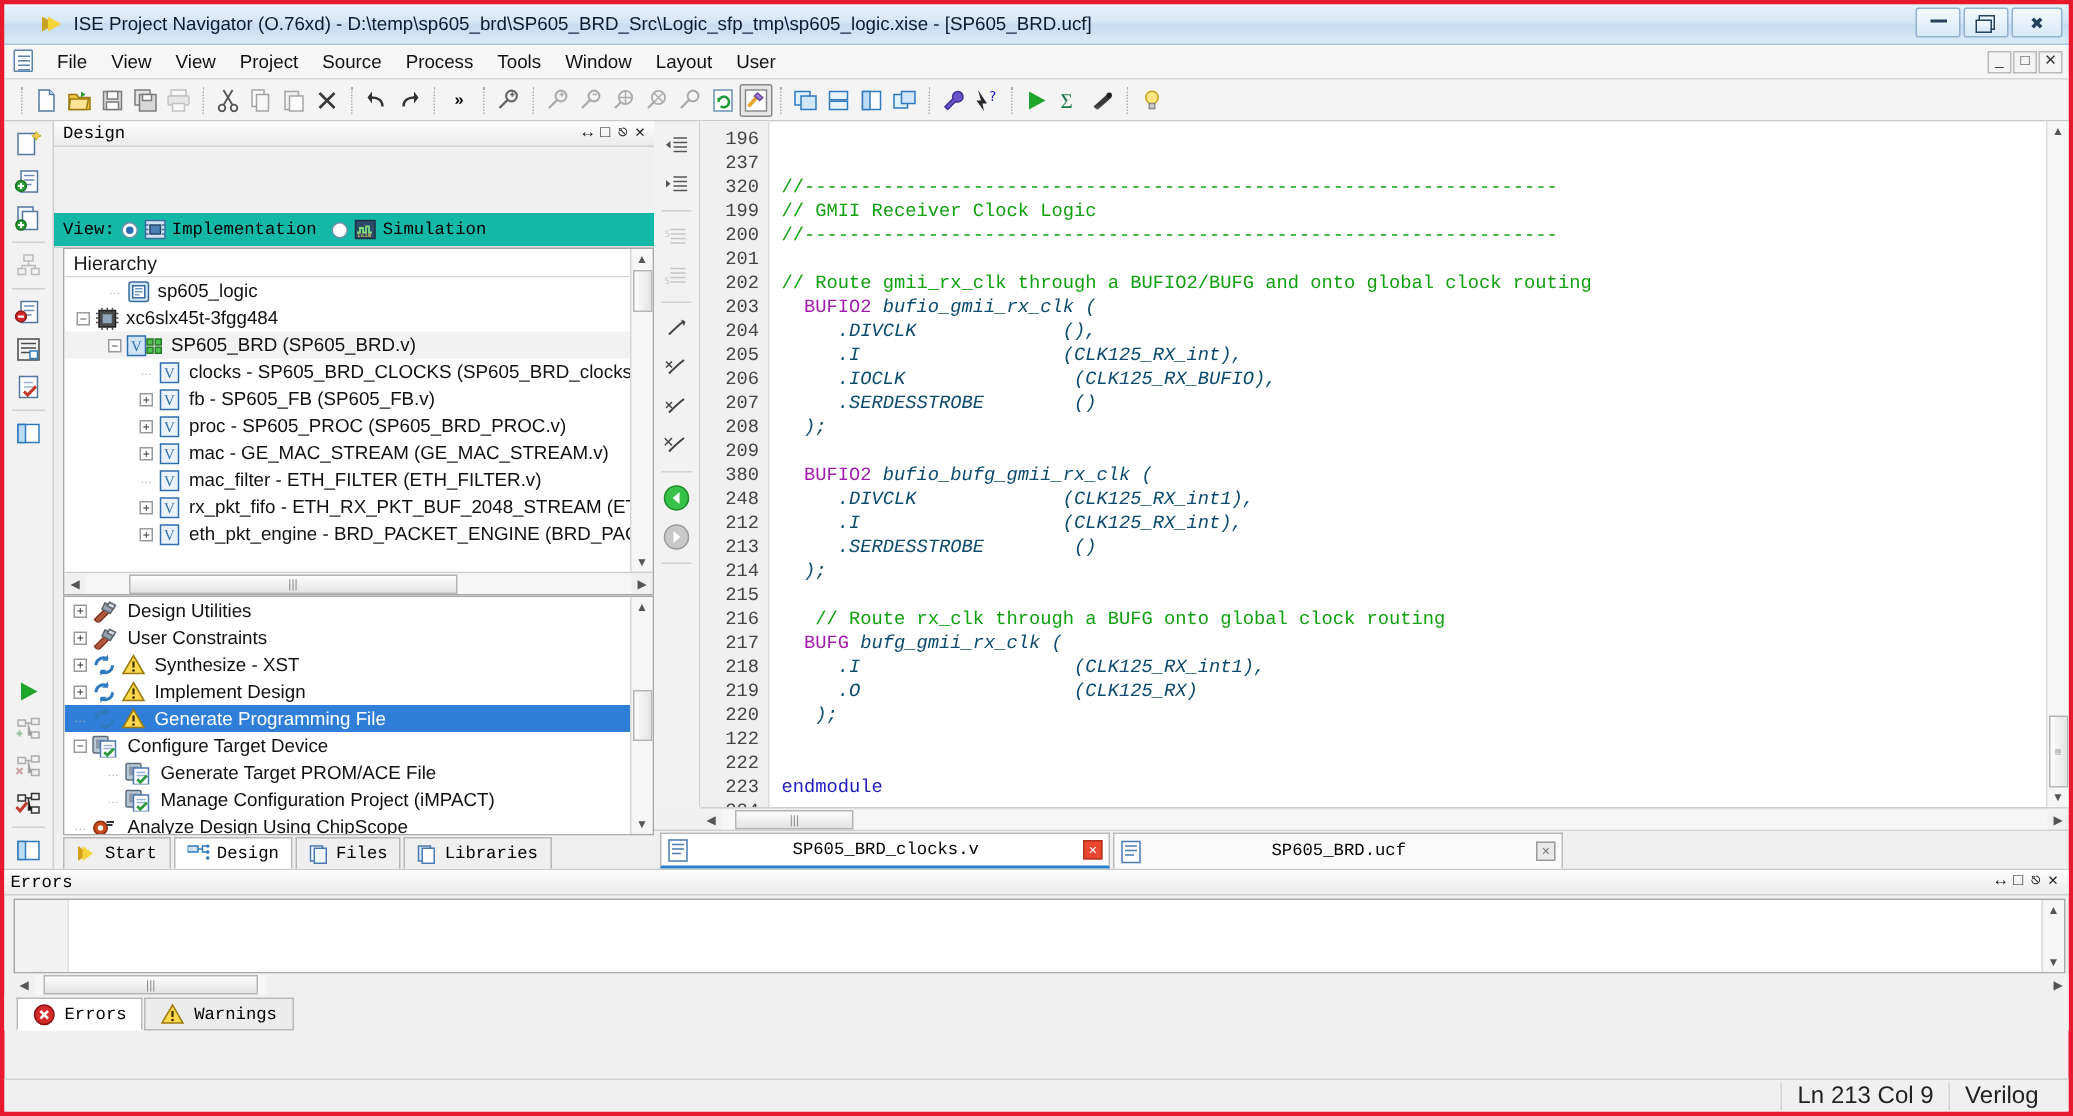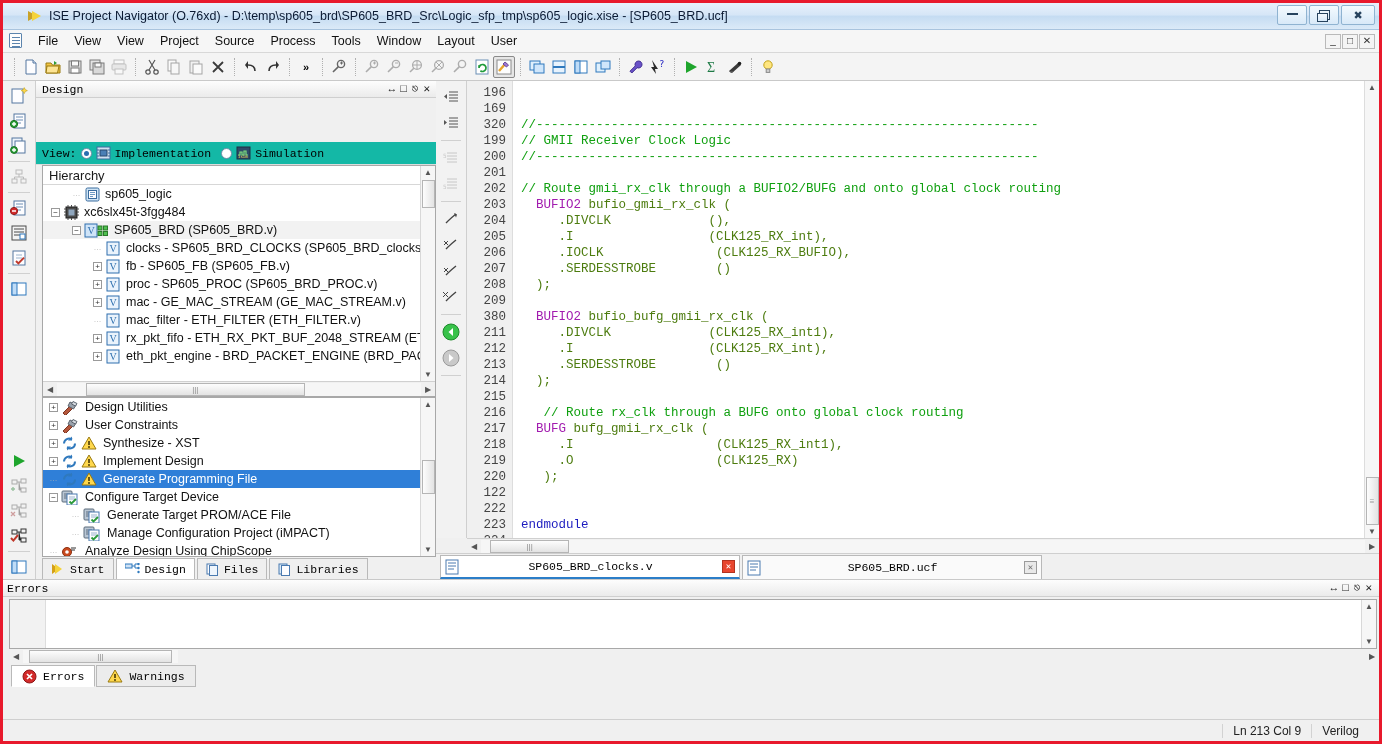--- a/index.html
+++ b/index.html
@@ -166,21 +166,21 @@
   }
   .gutter div{height:16px;line-height:16px;}
   .code{
     flex:1;padding:4px 0 0 8px;font-family:"Liberation Mono",monospace;font-size:12.5px;
     white-space:pre;overflow:hidden;
   }
   .code div{height:16px;line-height:16px;}
   .c-cm{color:#10a010;}
   .c-kw{color:#a21caf;}
   .c-bl{color:#1b1bbf;}
-  .c-tx{color:#4d7c0f;}
+  .c-tx{color:#0c4a6e;font-style:italic;}
   .tabstrip{
     height:26px;display:flex;align-items:flex-end;background:#f0f0f0;
     border-top:1px solid #cfcfcf;padding-left:4px;gap:2px;
   }
   .ftab{
     height:24px;min-width:300px;display:flex;align-items:center;gap:6px;
     padding:0 4px;background:#fafafa;border:1px solid #b9b9b9;border-bottom:none;
     font-family:"Liberation Mono",monospace;font-size:11.5px;position:relative;
   }
   .ftab.active{background:#fff;border-bottom:2px solid #2b7ec8;}
@@ -212,21 +212,21 @@
   .etab{
     height:22px;display:flex;align-items:center;gap:6px;padding:0 10px;
     border:1px solid #b9b9b9;background:#ececec;
     font-family:"Liberation Mono",monospace;font-size:11.5px;
   }
   .etab.active{background:#fff;border-bottom-color:#fff;}
   
   .statusbar{
     position:absolute;left:0;right:0;bottom:0;height:22px;background:#f0f0f0;
     border-top:1px solid #cfcfcf;display:flex;align-items:center;justify-content:flex-end;
-    font-size:12px;color:#222;padding-right:10px;gap:0;
+    font-size:16px;color:#222;padding-right:10px;gap:0;
   }
   .st-cell{padding:0 10px;border-left:1px solid #d2d2d2;}
   svg{display:block;}
 </style>
 </head>
 <body>
 
 <div id="app">
 
   <div class="titlebar">
@@ -1005,35 +1005,35 @@
                 <circle cx="9" cy="9" r="8" fill="#c9c9c9" stroke="#9a9a9a"></circle>
                 <path d="M7 5l4.5 4L7 13z" fill="#fff"></path>
               </svg>
           </div>
           <div class="ed-sep"></div>
         </div>
 
         <div class="codearea">
           <div class="gutter" id="gutter">
               <div>196</div>
-              <div>169</div>
+              <div>237</div>
               <div>320</div>
               <div>199</div>
               <div>200</div>
               <div>201</div>
               <div>202</div>
               <div>203</div>
               <div>204</div>
               <div>205</div>
               <div>206</div>
               <div>207</div>
               <div>208</div>
               <div>209</div>
               <div>380</div>
-              <div>211</div>
+              <div>248</div>
               <div>212</div>
               <div>213</div>
               <div>214</div>
               <div>215</div>
               <div>216</div>
               <div>217</div>
               <div>218</div>
               <div>219</div>
               <div>220</div>
               <div>122</div>

